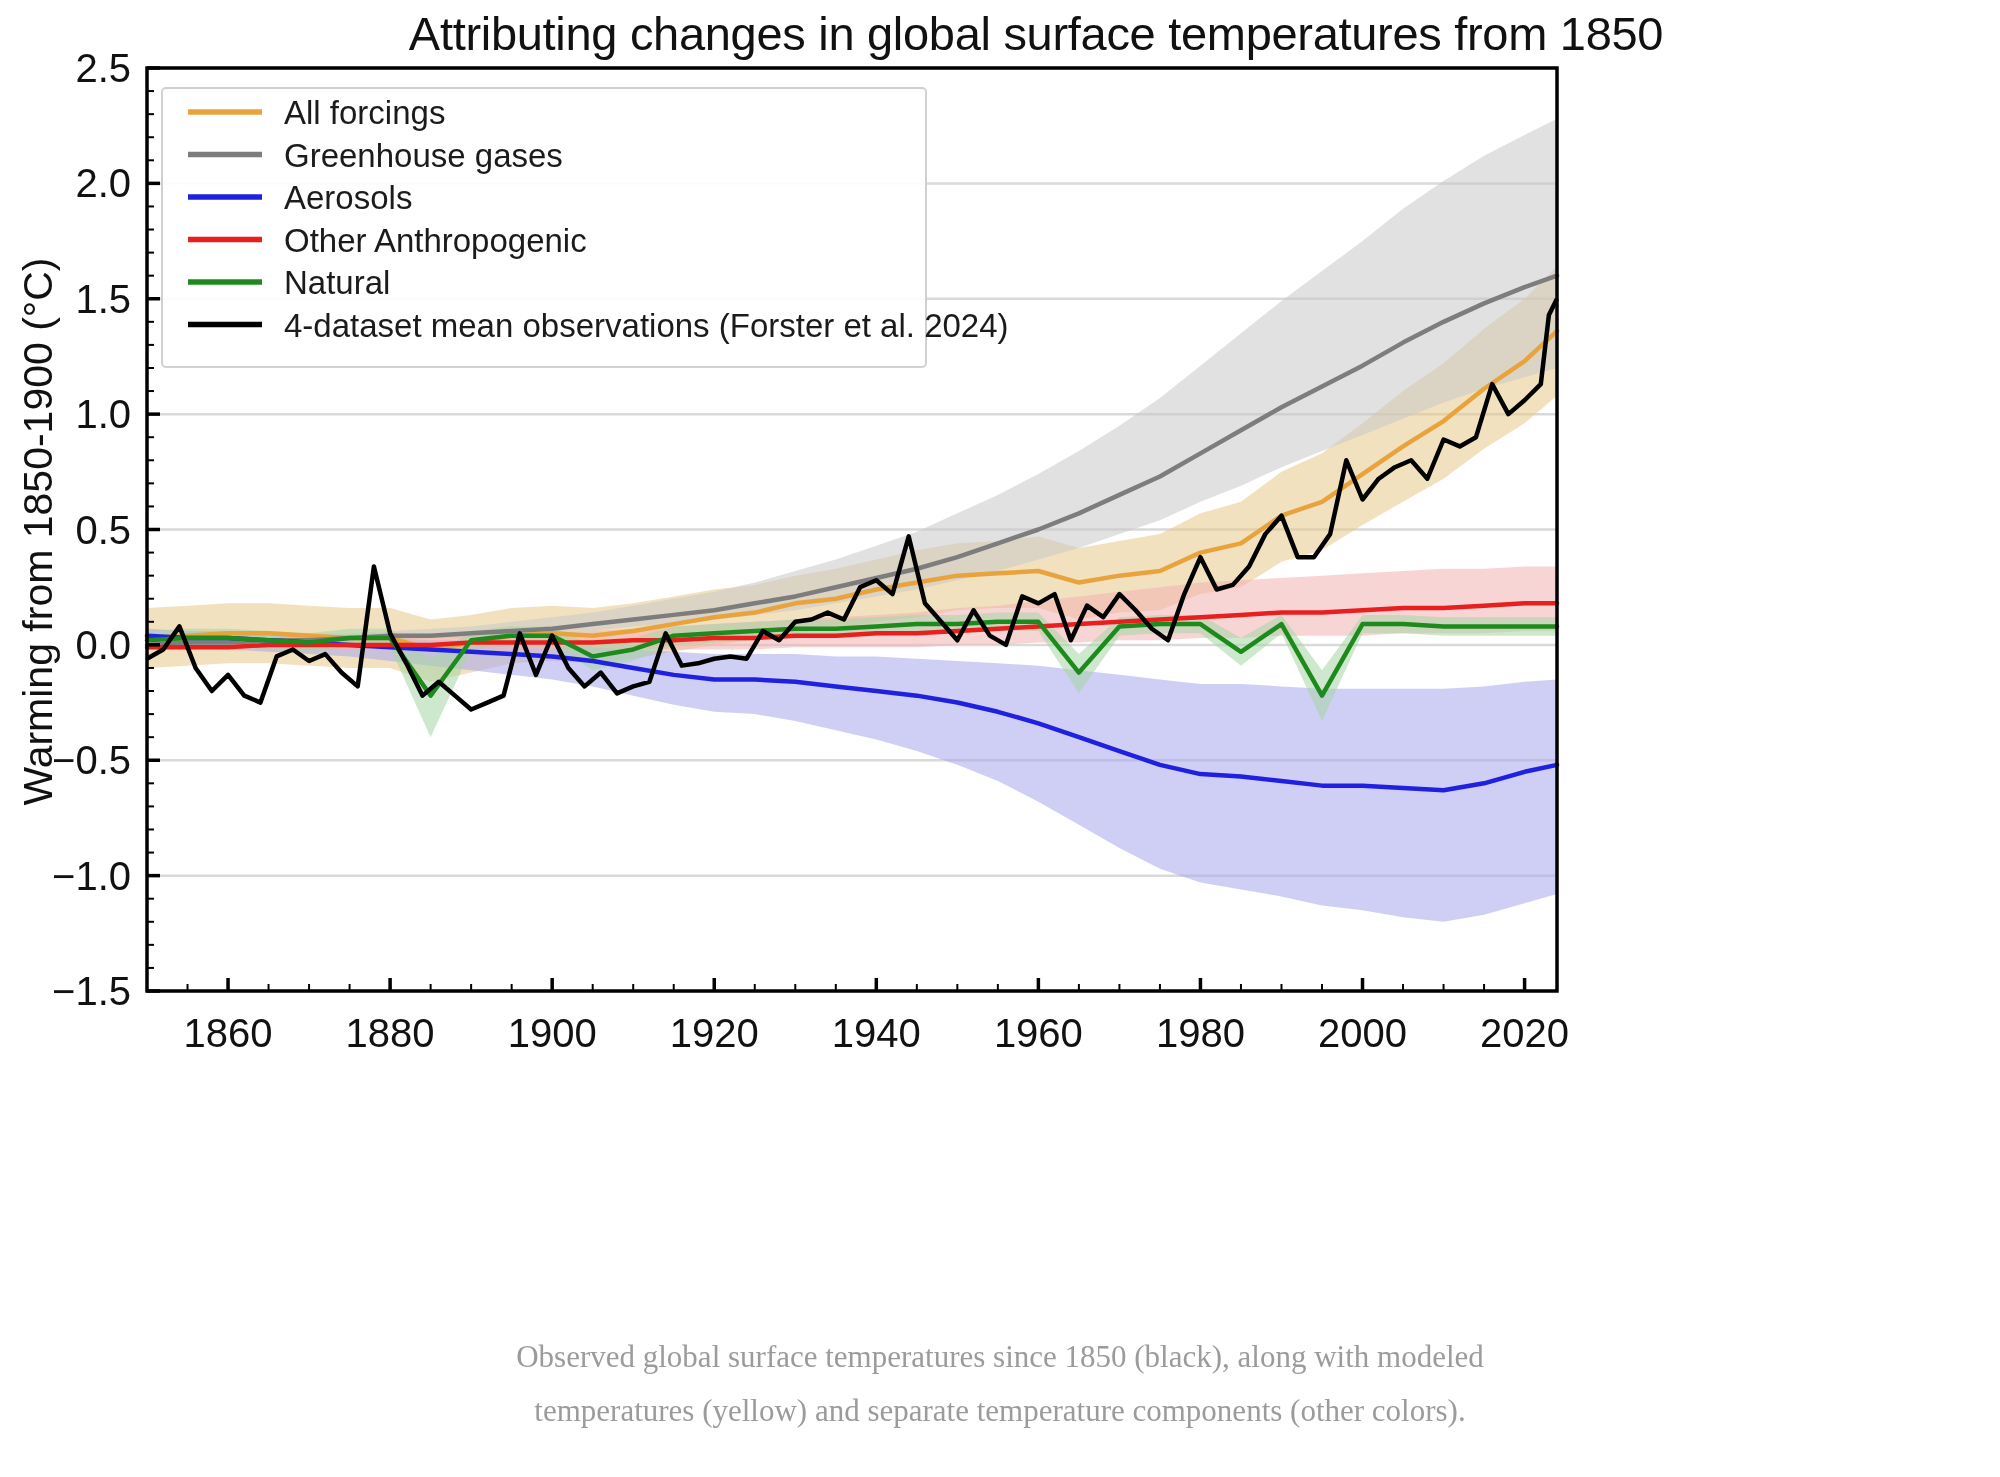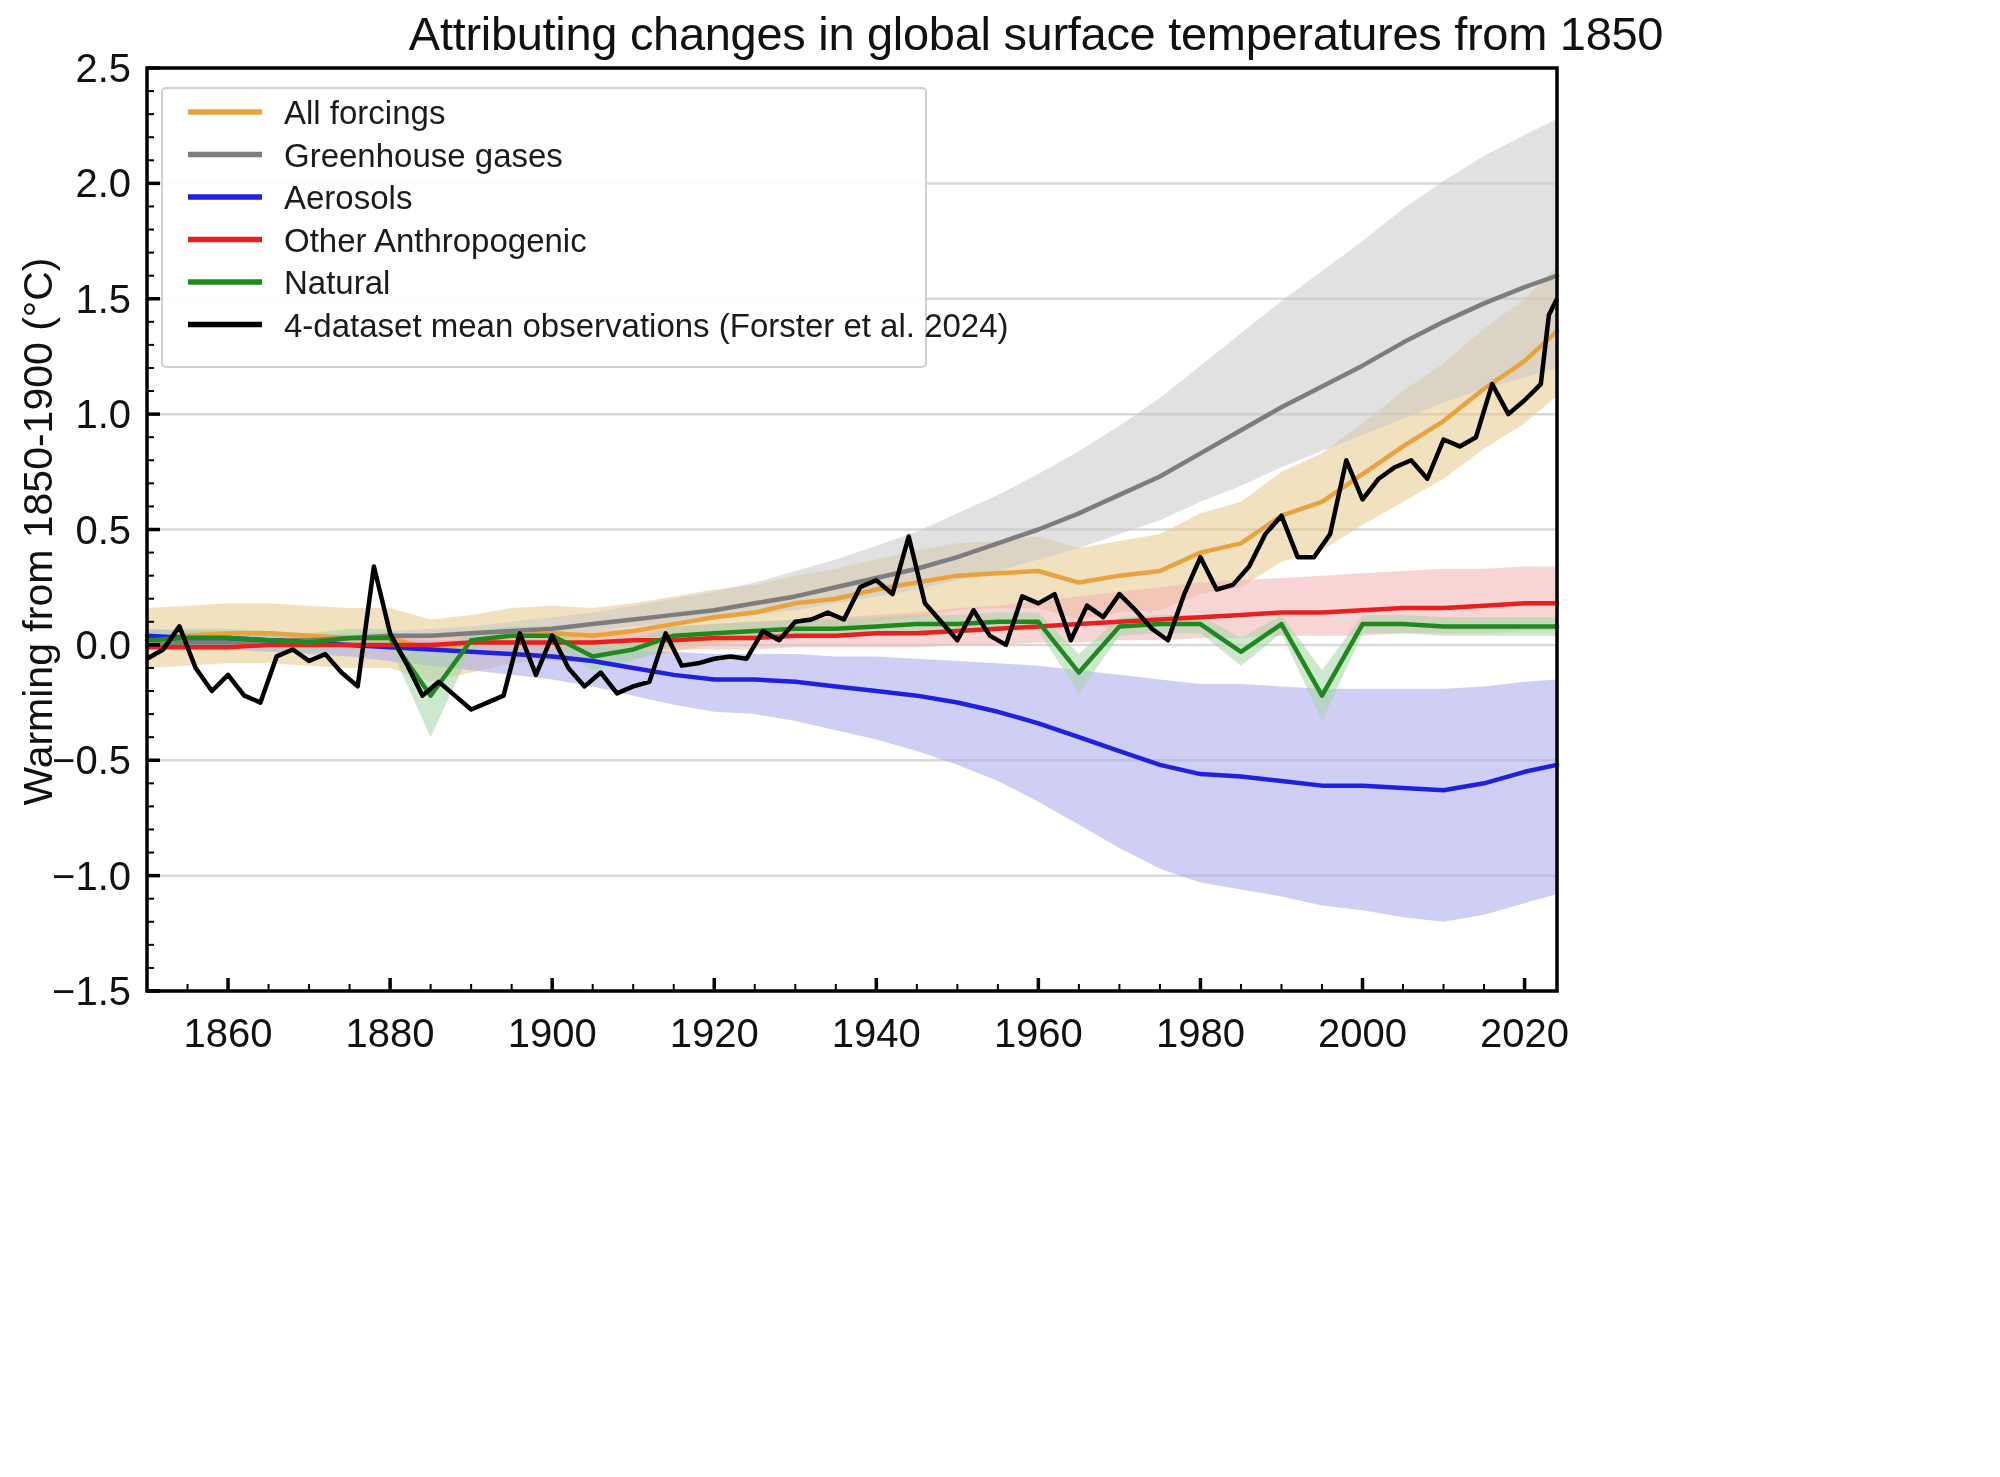--- a/index.html
+++ b/index.html
@@ -191,15 +191,17 @@
         <line x1="188" y1="239.5" x2="262" y2="239.5" stroke="#e81f1f" stroke-width="5.5"></line>
         <text x="284" y="251.5" class="legend-text">Other Anthropogenic</text>
         <line x1="188" y1="282" x2="262" y2="282" stroke="#1e8a1e" stroke-width="5.5"></line>
         <text x="284" y="294" class="legend-text">Natural</text>
         <line x1="188" y1="324.5" x2="262" y2="324.5" stroke="#000000" stroke-width="5.5"></line>
         <text x="284" y="336.5" class="legend-text">4-dataset mean observations (Forster et al. 2024)</text>
       </g>
   </svg>
 
   <div id="caption">
+    <span class="cap-line">Observed global surface temperatures since 1850 (black), along with modeled</span>
+    <span class="cap-line">temperatures (yellow) and separate temperature components (other colors).</span>
   </div>
 
 </div>
 
 </body></html>

